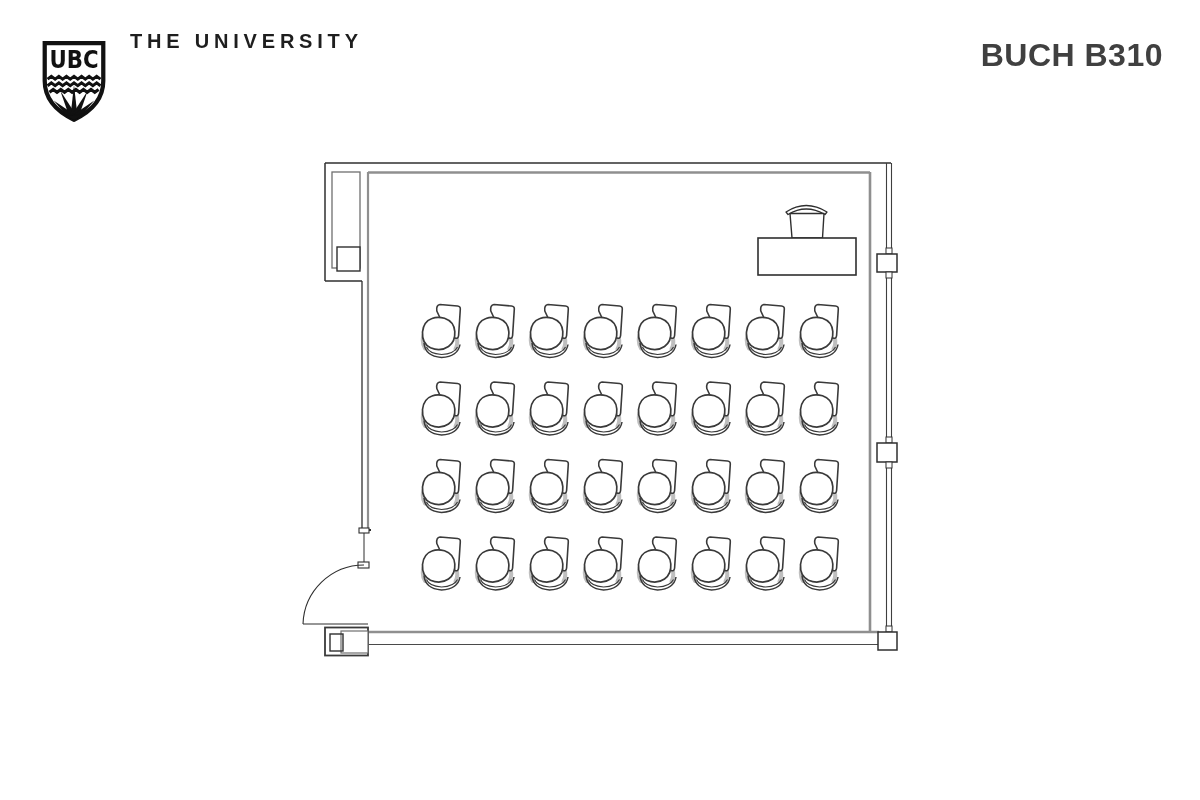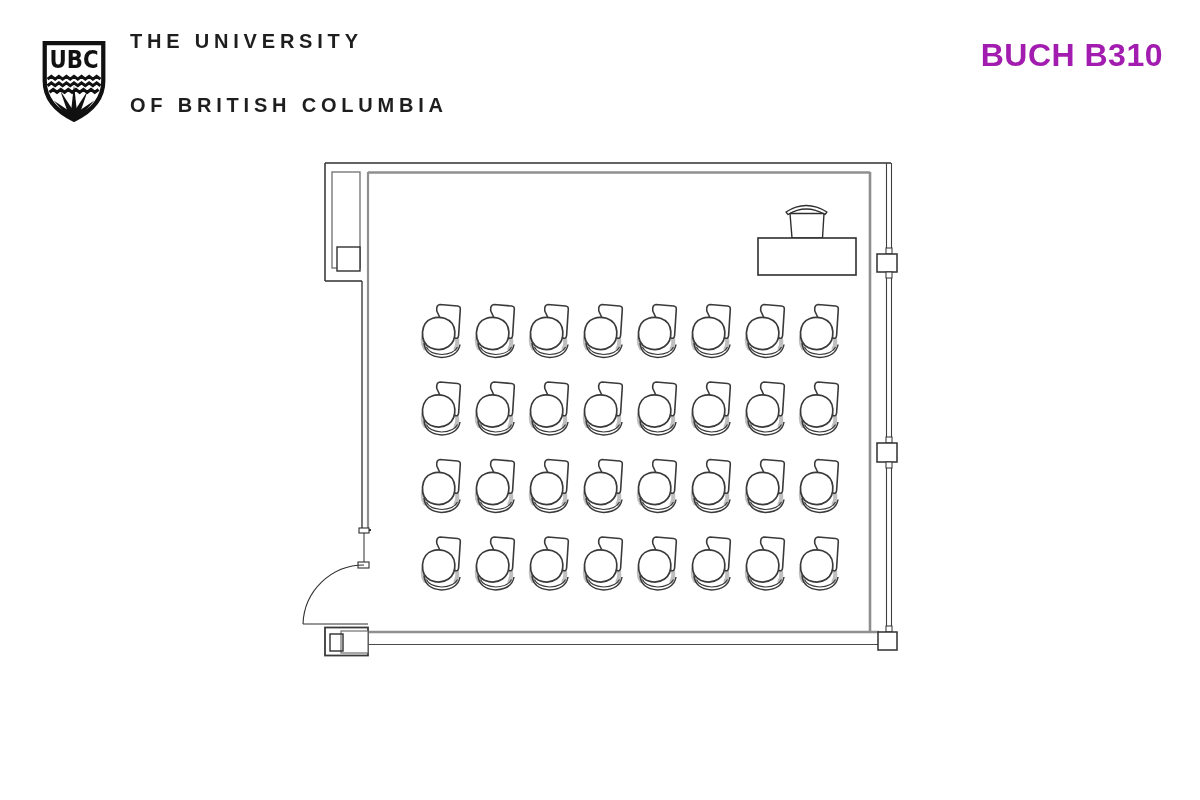--- a/index.html
+++ b/index.html
@@ -8,21 +8,21 @@
     font-family:"Liberation Sans","DejaVu Sans",sans-serif;overflow:hidden;
   }
   .logo-box{position:absolute;left:40px;top:39px;width:68px;height:84px;}
   .wordmark{
     position:absolute;left:130px;top:25px;
     font-weight:bold;font-size:20px;letter-spacing:4.8px;line-height:32px;
     color:#1e1e1e;white-space:pre;
   }
   .room-label{
     position:absolute;top:37px;right:37px;
-    font-weight:bold;font-size:32px;letter-spacing:0.5px;color:#a21caf;
+    font-weight:bold;font-size:32px;letter-spacing:0.5px;color:#404040;
   }
   .plan-svg{position:absolute;left:0;top:0;width:1200px;height:800px;}
 </style>
 </head>
 <body>
 
 <div>
 
   <svg class="logo-box" viewBox="0 0 72 88" aria-hidden="true">
     <defs>
@@ -43,21 +43,21 @@
       <polygon points="21.5,54.3 39.6,82.2 32.4,85.8"></polygon>
       <polygon points="36,48 32,84 40,84"></polygon>
       <polygon points="50.5,54.3 39.6,85.8 32.4,82.2"></polygon>
       <polygon points="57.5,64.6 38.7,87 33.3,81"></polygon>
       <polygon points="58.6,75.8 37.4,87.8 34.6,80.2"></polygon>
       <path d="M 12,70 Q 36,92 60,70 Q 52,82 36,86 Q 20,82 12,70 Z"></path>
     </g>
   </svg>
 
   <div class="wordmark"><span>THE UNIVERSITY</span><br>
-<span>OF BRITISH COLUMBIA</span></div>
+</div>
 
   <div class="room-label">BUCH B310</div>
 </div>
 
 <svg class="plan-svg" viewBox="0 0 1200 800">
   <defs>
     <symbol id="chair" viewBox="0 0 46 58">
 
       <path d="M 3.5,33 Q 1.5,41 5,46.5" stroke="#bfbfbf" stroke-width="4" fill="none" stroke-linecap="round"></path>
       <path d="M 36.5,35 Q 38.5,41 35.5,47" stroke="#bfbfbf" stroke-width="4" fill="none" stroke-linecap="round"></path>

